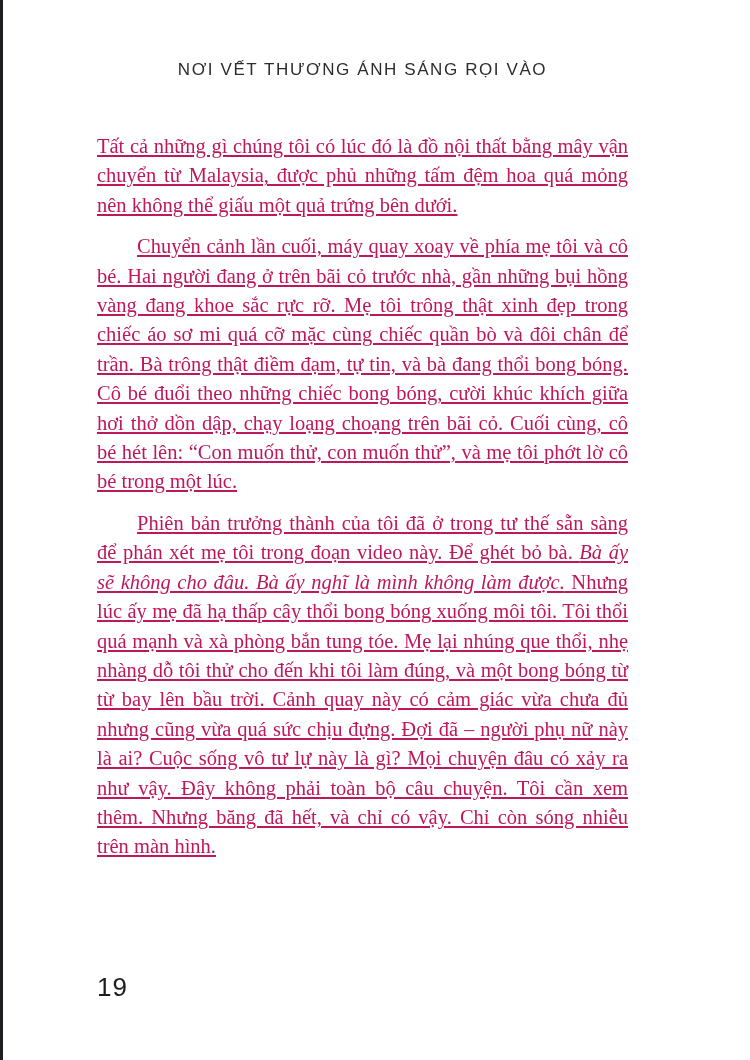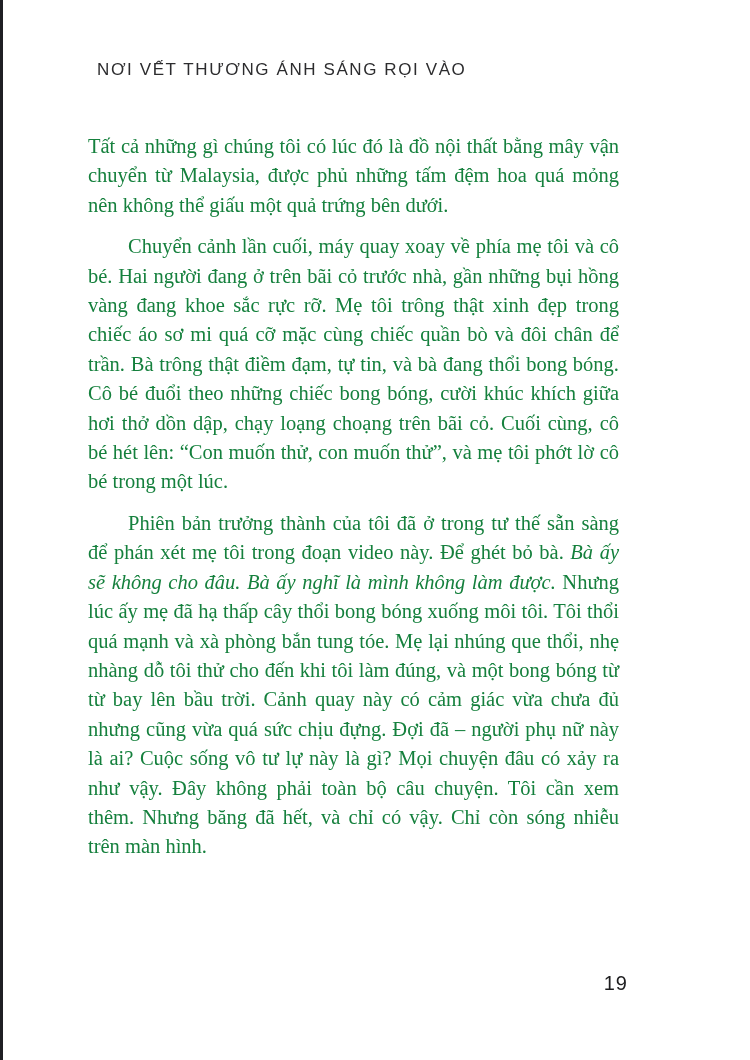--- a/index.html
+++ b/index.html
@@ -26,32 +26,34 @@
     top: 0;
     width: 3px;
     height: 1060px;
     background: #1f1f23;
   }
   .running-header {
     position: absolute;
     top: 60px;
     left: 97px;
     width: 531px;
+    text-align: center;
     font-family: "Liberation Sans", sans-serif;
     font-size: 17px;
     letter-spacing: 1.6px;
     color: #2c2c2e;
     font-weight: 400;
   }
   .text-block {
     position: absolute;
     top: 132px;
-    left: 88px;
+    left: 97px;
     width: 531px;
-    color: #15803d;
+    color: #be185d;
+    text-decoration: underline;
   }
   .text-block p.para {
     margin: 0;
     font-size: 20.5px;
     line-height: 29.4px;
     text-align: justify;
     text-justify: inter-word;
   }
   .text-block p.para + p.para {
     margin-top: 12px;
@@ -60,23 +62,23 @@
     text-indent: 40px;
   }
   .text-block .italic {
     font-style: italic;
   }
   .page-number {
     position: absolute;
     top: 972px;
     left: 97px;
     width: 531px;
-    text-align: right;
+    text-align: left;
     font-family: "Liberation Sans", sans-serif;
-    font-size: 20px;
+    font-size: 26px;
     color: #1d1d1f;
     letter-spacing: 1px;
   }
 </style>
 </head>
 <body>
 
 <div class="page">
   <div class="edge-line"></div>
 

